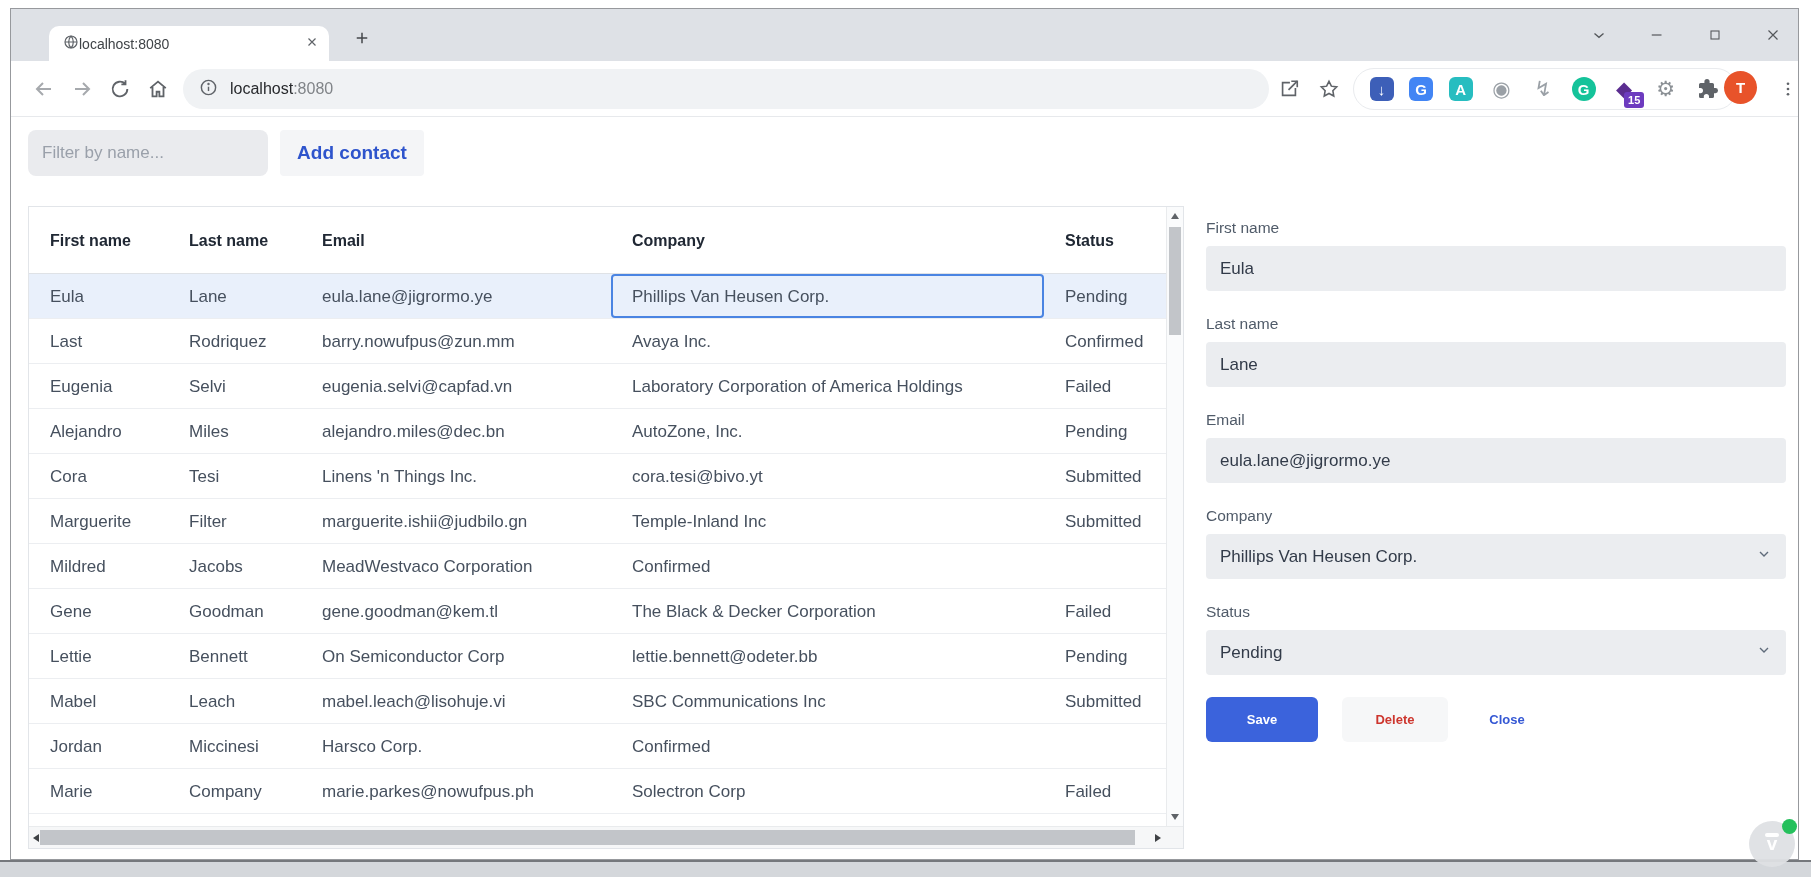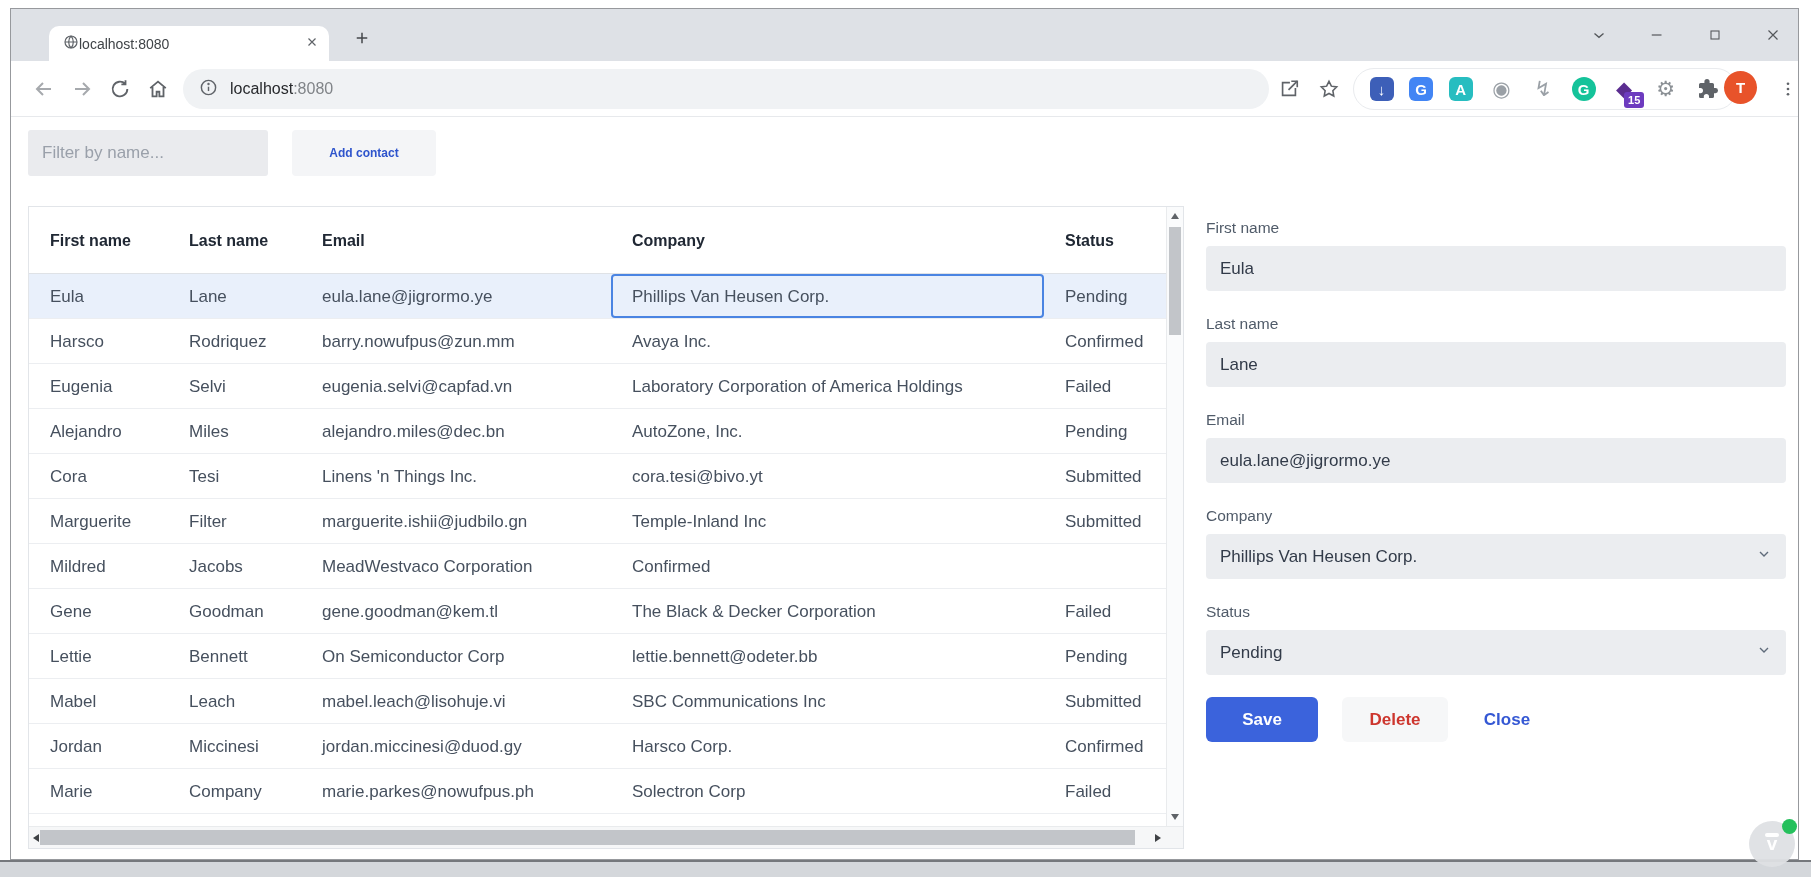--- a/index.html
+++ b/index.html
@@ -34,23 +34,23 @@
   .ext-icon.rounded-square { border-radius:6px; width:24px; height:24px; font-size:15px; }
   .ext-icon.circle { border-radius:50%; width:24px; height:24px; font-size:15px; }
   .ext-icon.plain { font-size:21px; font-weight:normal; }
   .ext-badge { position:absolute; right:-7px; bottom:-6px; min-width:20px; height:16px; border-radius:3px; font-size:11px; font-weight:bold; color:#fff; display:flex; align-items:center; justify-content:center; padding:0 2px; }
   .avatar { position:absolute; left:1713px; top:10px; width:33px; height:33px; border-radius:50%; background:#e8532a; color:#fff; font-weight:bold; font-size:15px; display:flex; align-items:center; justify-content:center; }
   .menu-dots { position:absolute; left:1765px; top:16px; width:24px; height:24px; display:flex; align-items:center; justify-content:center; }
 
   
   .page { position:absolute; left:0; top:108px; width:1787px; height:742px; background:#fff; }
 
-  .filter-input { position:absolute; left:17px; top:13px; width:240px; height:46px; background:#eaebee; border:none; border-radius:3px; padding:0 14px; font-size:17px; color:#3a424e; font-family:"Liberation Sans", sans-serif; }
+  .filter-input { position:absolute; left:17px; top:13px; width:240px; height:46px; background:#eaebee; border:none; border-radius:8px; padding:0 14px; font-size:17px; color:#3a424e; font-family:"Liberation Sans", sans-serif; }
   .filter-input::placeholder { color:#9aa0aa; }
-  .add-contact { position:absolute; left:281px; top:13px; width:144px; height:46px; background:#f4f5f7; border:none; border-radius:4px; font-size:12px; font-weight:bold; color:#2e54cc; font-family:"Liberation Sans", sans-serif; cursor:pointer; }
+  .add-contact { position:absolute; left:269px; top:13px; width:144px; height:46px; background:#f4f5f7; border:none; border-radius:4px; font-size:19px; font-weight:bold; color:#2e54cc; font-family:"Liberation Sans", sans-serif; cursor:pointer; }
 
   
   .grid { position:absolute; left:17px; top:89px; width:1156px; height:643px; border:1px solid #e2e5e9; background:#fff; }
   .grid-inner { position:absolute; left:0; top:0; right:17px; bottom:22px; overflow:hidden; }
   .grid-row { display:grid; grid-template-columns:139px 133px 310px 433px 1fr; }
   .grid-header { height:67px; border-bottom:1px solid #dfe2e6; }
   .grid-header .cell { font-weight:bold; font-size:16px; color:#202834; line-height:67px; }
   .cell { padding-left:21px; white-space:nowrap; overflow:hidden; font-size:17px; color:#46505e; line-height:45px; }
   .data-row { height:45px; border-bottom:1px solid #eceef1; cursor:pointer; }
   .data-row.selected { background:#e9f0fb; }
@@ -68,21 +68,21 @@
   .arr-right { right:22px; top:7px; border-top:4px solid transparent; border-bottom:4px solid transparent; border-left:6px solid #3f4245; }
 
   
   .editor { position:absolute; left:1195px; top:0; width:580px; height:742px; }
   .form-group { position:absolute; left:0; width:580px; }
   .form-label { font-size:15.5px; color:#505b69; display:block; }
   .form-box { margin-top:9px; width:580px; height:45px; background:#ebedf0; border-radius:4px; display:flex; align-items:center; padding:0 14px; font-size:17px; color:#323b49; }
   .form-box.select { justify-content:space-between; cursor:pointer; }
   .g0 { top:102px; } .g1 { top:198px; } .g2 { top:294px; } .g3 { top:390px; } .g4 { top:486px; }
   .btn-row { position:absolute; left:0; top:580px; display:flex; align-items:center; gap:24px; }
-  .btn { height:45px; border:none; border-radius:6px; font-size:17px; font-weight:bold; font-family:"Liberation Sans", sans-serif; cursor:pointer; }
+  .btn { height:45px; border:none; border-radius:6px; font-size:13px; font-weight:bold; font-family:"Liberation Sans", sans-serif; cursor:pointer; }
   .btn-save { width:112px; background:#3b63dc; color:#fff; }
   .btn-delete { width:106px; background:#f6f7f8; color:#cd362e; }
   .btn-close { width:70px; background:transparent; color:#3558d4; }
 
   
   .recorder-badge { position:absolute; left:1749px; top:821px; width:46px; height:46px; border-radius:50%; background:rgba(222,224,228,0.95); z-index:50; }
   .recorder-badge .v { position:absolute; left:0; top:12px; width:46px; text-align:center; color:#fff; font-weight:bold; font-size:19px; }
   .recorder-badge .bar { position:absolute; left:16px; top:12px; width:14px; height:4px; background:#fff; border-radius:2px; }
   .recorder-dot { position:absolute; left:1782px; top:819px; width:15px; height:15px; border-radius:50%; background:#25c05c; z-index:51; }
 </style>
@@ -228,21 +228,21 @@
           </div>
           <div id="grid-body">
               <div class="grid-row data-row selected">
     <div class="cell">Eula</div>
     <div class="cell">Lane</div>
     <div class="cell">eula.lane@jigrormo.ye</div>
     <div class="cell focused">Phillips Van Heusen Corp.</div>
     <div class="cell">Pending</div>
   </div>
               <div class="grid-row data-row">
-    <div class="cell">Harsco</div>
+    <div class="cell">Last</div>
     <div class="cell">Rodriquez</div>
     <div class="cell">barry.nowufpus@zun.mm</div>
     <div class="cell">Avaya Inc.</div>
     <div class="cell">Confirmed</div>
   </div>
               <div class="grid-row data-row">
     <div class="cell">Eugenia</div>
     <div class="cell">Selvi</div>
     <div class="cell">eugenia.selvi@capfad.vn</div>
     <div class="cell">Laboratory Corporation of America Holdings</div>
@@ -292,21 +292,20 @@
               <div class="grid-row data-row">
     <div class="cell">Mabel</div>
     <div class="cell">Leach</div>
     <div class="cell">mabel.leach@lisohuje.vi</div>
     <div class="cell">SBC Communications Inc</div>
     <div class="cell">Submitted</div>
   </div>
               <div class="grid-row data-row">
     <div class="cell">Jordan</div>
     <div class="cell">Miccinesi</div>
-    <div class="cell">jordan.miccinesi@duod.gy</div>
     <div class="cell">Harsco Corp.</div>
     <div class="cell">Confirmed</div>
   </div>
               <div class="grid-row data-row">
     <div class="cell">Marie</div>
     <div class="cell">Company</div>
     <div class="cell">marie.parkes@nowufpus.ph</div>
     <div class="cell">Solectron Corp</div>
     <div class="cell">Failed</div>
   </div>

